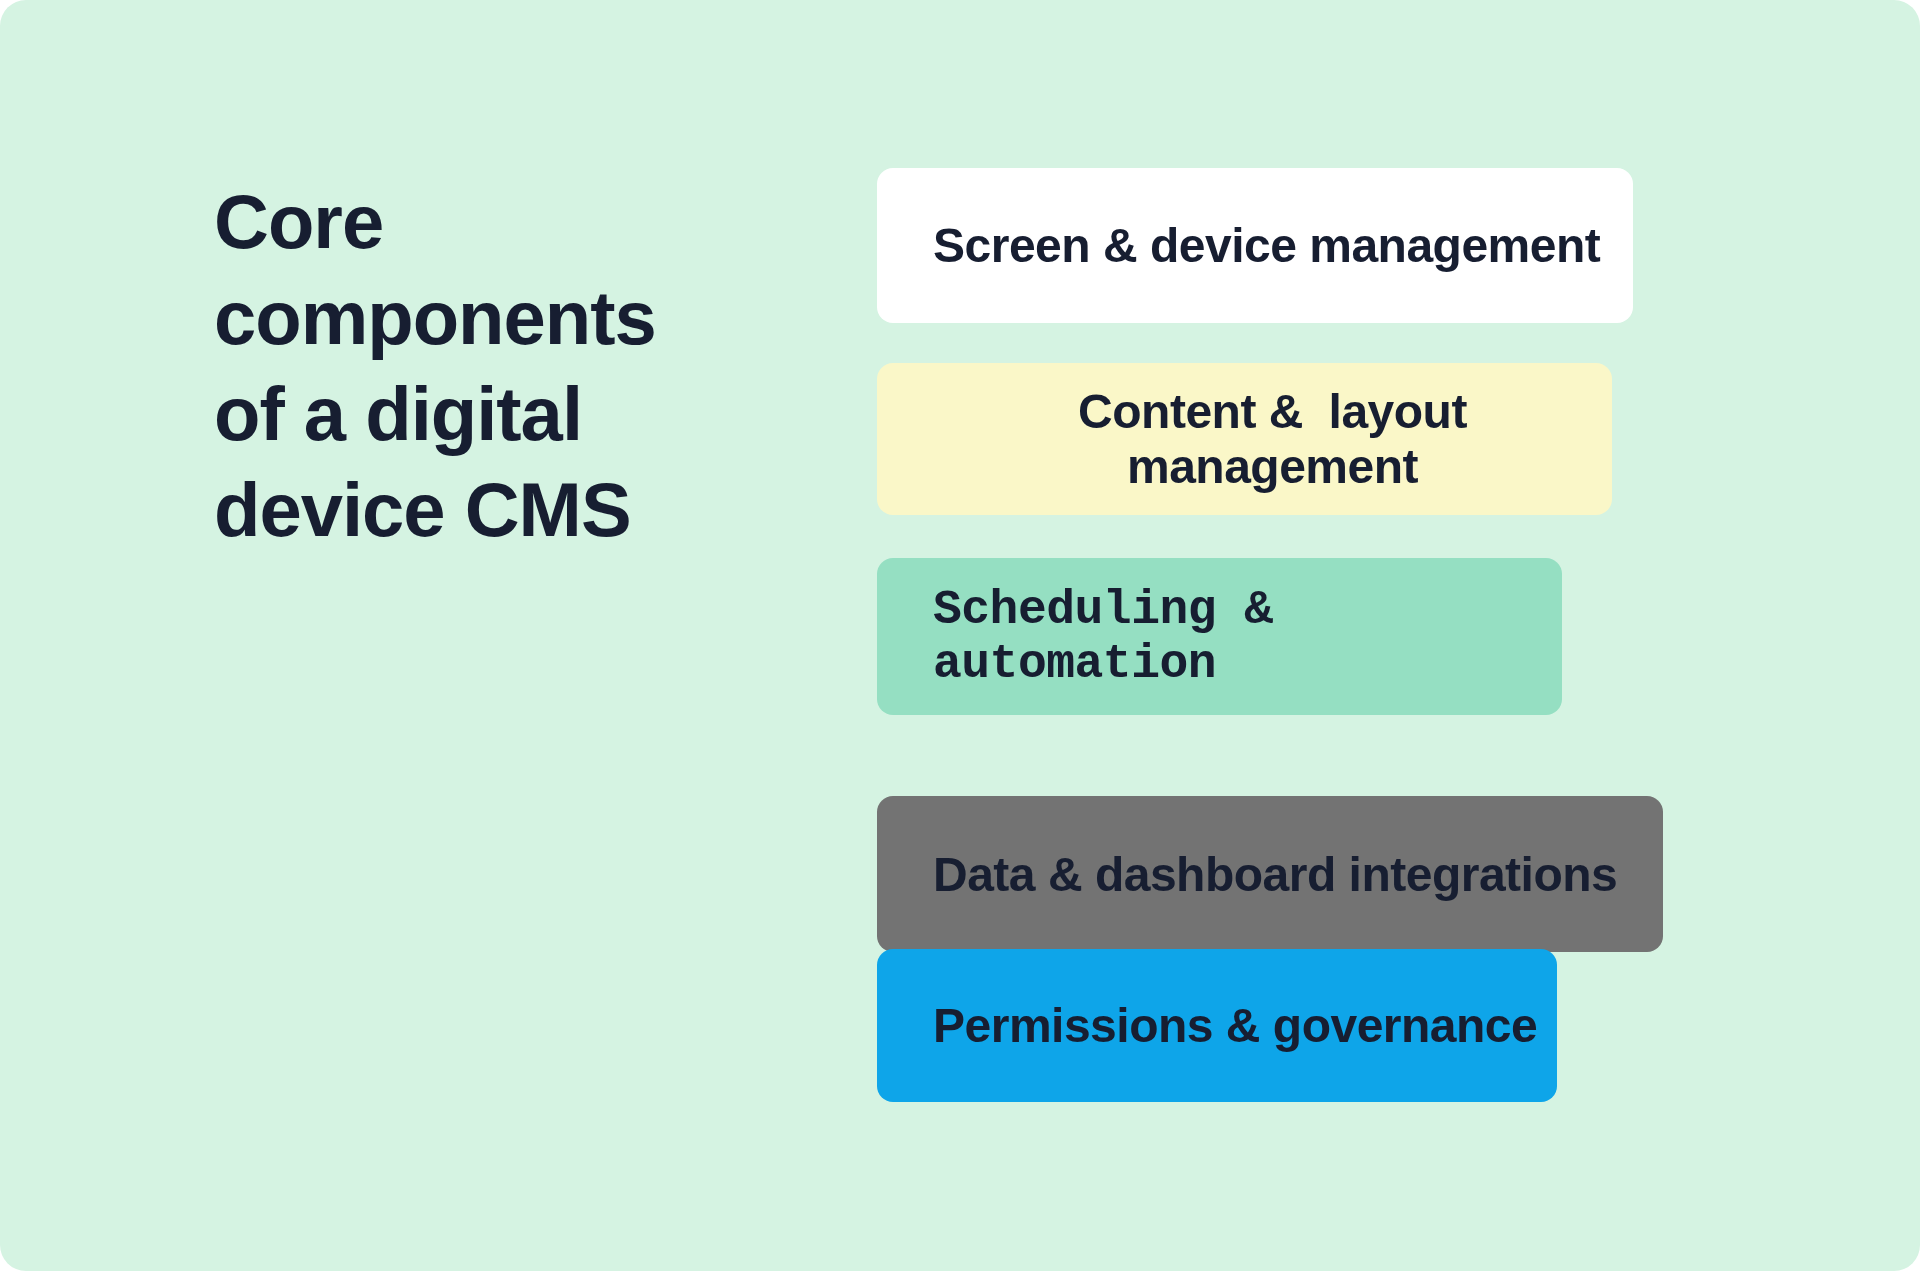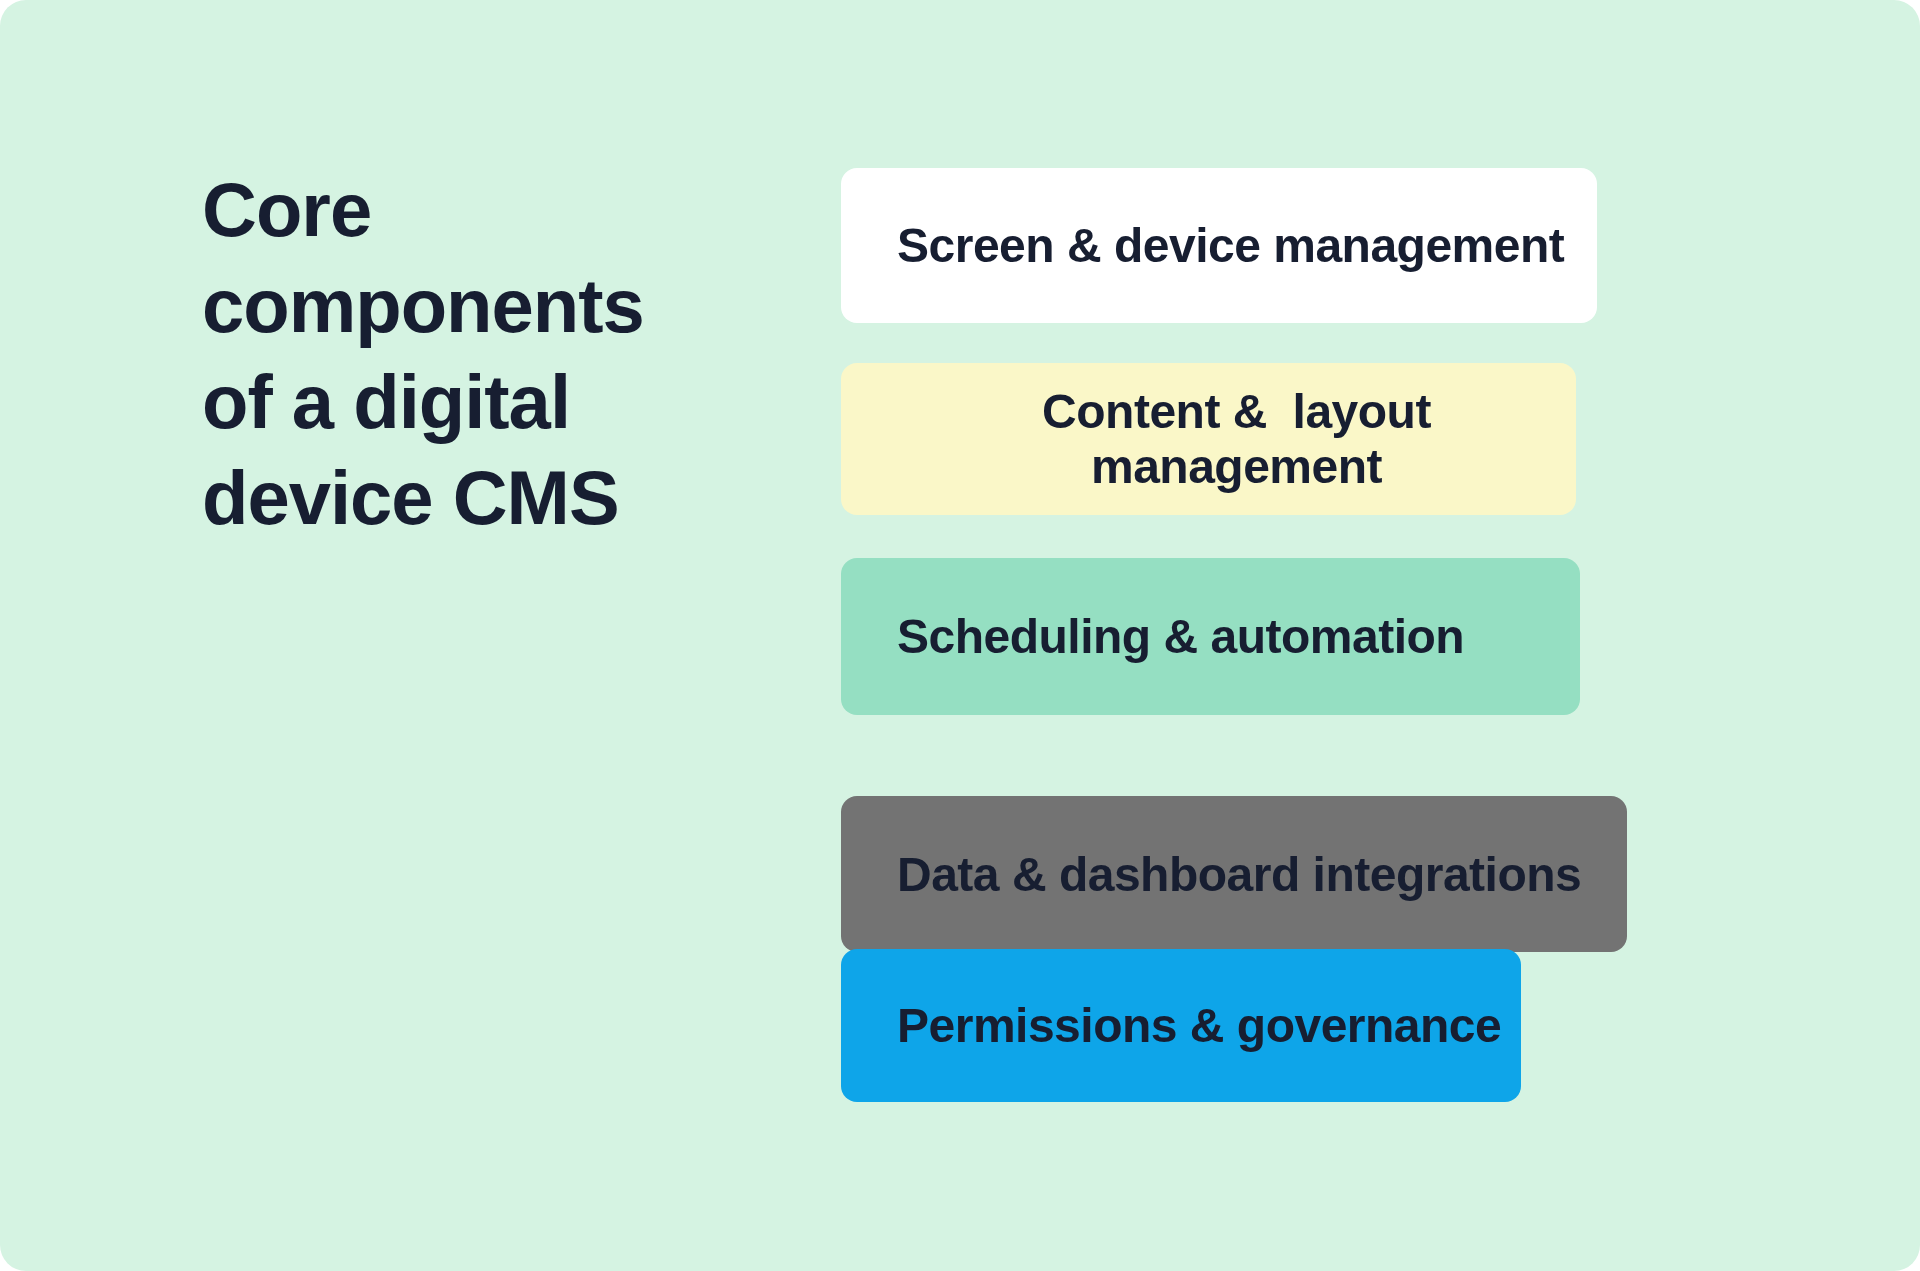--- a/index.html
+++ b/index.html
@@ -22,55 +22,55 @@
     font-weight: bold;
     font-size: 76px;
     line-height: 96px;
     letter-spacing: -1px;
   }
   .title .line {
     display: block;
   }
   .card {
     position: absolute;
-    left: 841px;
+    left: 877px;
     border-radius: 16px;
     display: flex;
     align-items: center;
     box-sizing: border-box;
     padding-left: 56px;
   }
   .card-label {
     font-weight: bold;
     font-size: 48px;
     letter-spacing: -0.5px;
     white-space: pre-wrap;
   }
 </style>
 </head>
 <body style="background: rgb(255, 255, 255);">
 
 <div class="canvas" style="background: rgb(213, 243, 226); color: rgb(23, 30, 49);">
 
-  <h1 class="title" style="margin:0;">
+  <h1 class="title" style="margin:12px;">
     <span class="line">Core</span>
     <span class="line">components</span>
     <span class="line">of a digital</span>
     <span class="line">device CMS</span>
   </h1>
 
   <div class="card" style="background: rgb(255, 255, 255); top: 168px; width: 756px; height: 155px;">
     <span class="card-label">Screen &amp; device management</span>
   </div>
 
   <div class="card" style="background: rgb(250, 247, 200); top: 363px; width: 735px; height: 152px; text-align: center;">
     <span class="card-label">Content &amp;  layout management</span>
   </div>
 
-  <div class="card" style="background: rgb(149, 223, 194); top: 558px; width: 739px; height: 157px;">
+  <div class="card" style="background: rgb(149, 223, 194); top: 558px; width: 685px; height: 157px; font-family: Liberation Mono, monospace;">
     <span class="card-label">Scheduling &amp; automation</span>
   </div>
 
   <div class="card" style="background: #737373; top: 752px; width: 786px; height: 156px; margin-top: 44px;">
     <span class="card-label">Data &amp; dashboard integrations</span>
   </div>
 
   <div class="card" style="background: #0ea5e9; top: 949px; width: 680px; height: 153px;">
     <span class="card-label">Permissions &amp; governance</span>
   </div>

